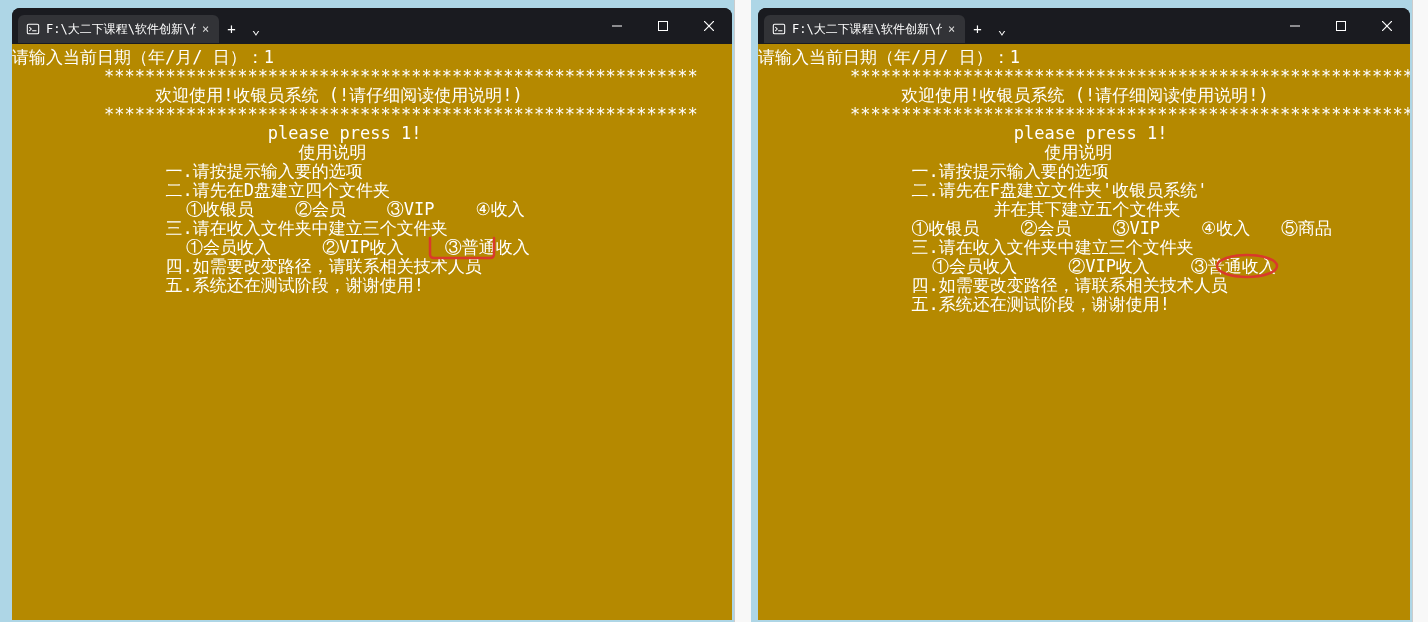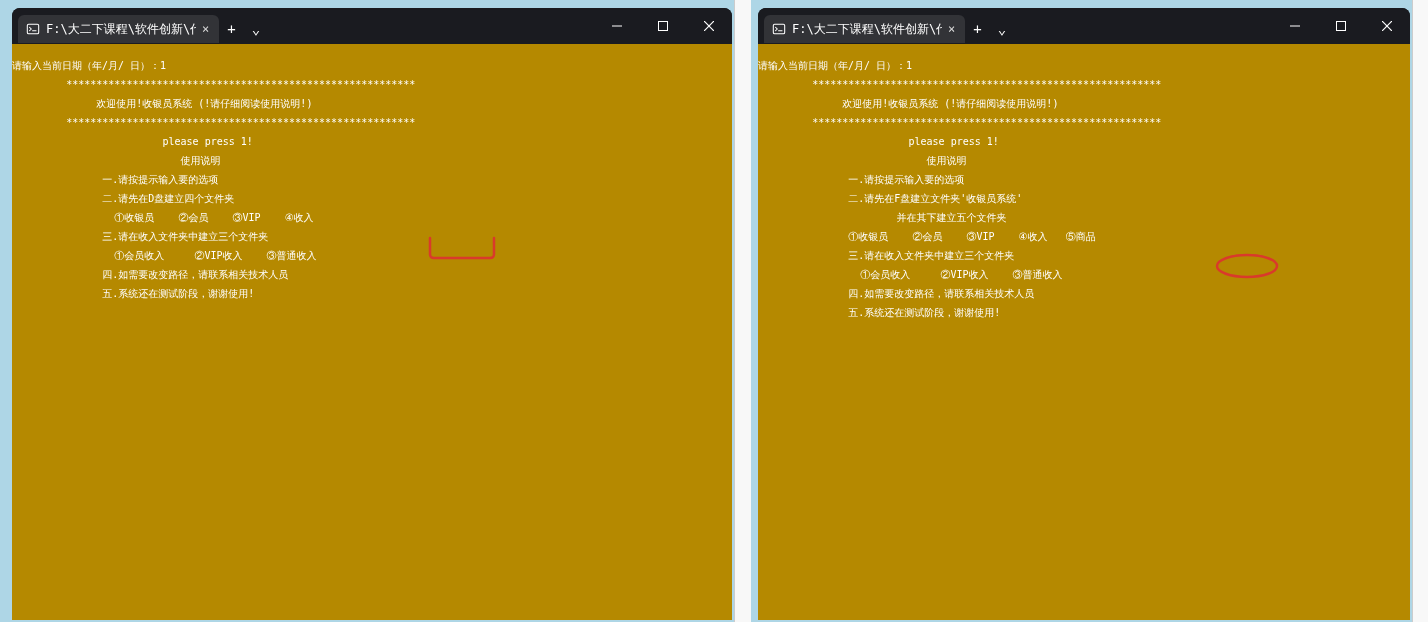--- a/index.html
+++ b/index.html
@@ -97,24 +97,24 @@
     height: 36px;
     display: flex;
     align-items: center;
     justify-content: center;
     cursor: pointer;
   }
   .console {
     flex: 1;
     background: #b58900;
     color: #ffffff;
-    font-size: 10px;
+    font-size: 17px;
     line-height: 19px;
     white-space: pre;
-    padding: 12px 0 0 0;
+    padding: 4px 0 0 0;
     overflow: hidden;
     font-weight: 500;
     position: relative;
   }
   .annot {
     position: absolute;
     pointer-events: none;
   }
   .annot svg { display:block; overflow: visible; }
 </style>

